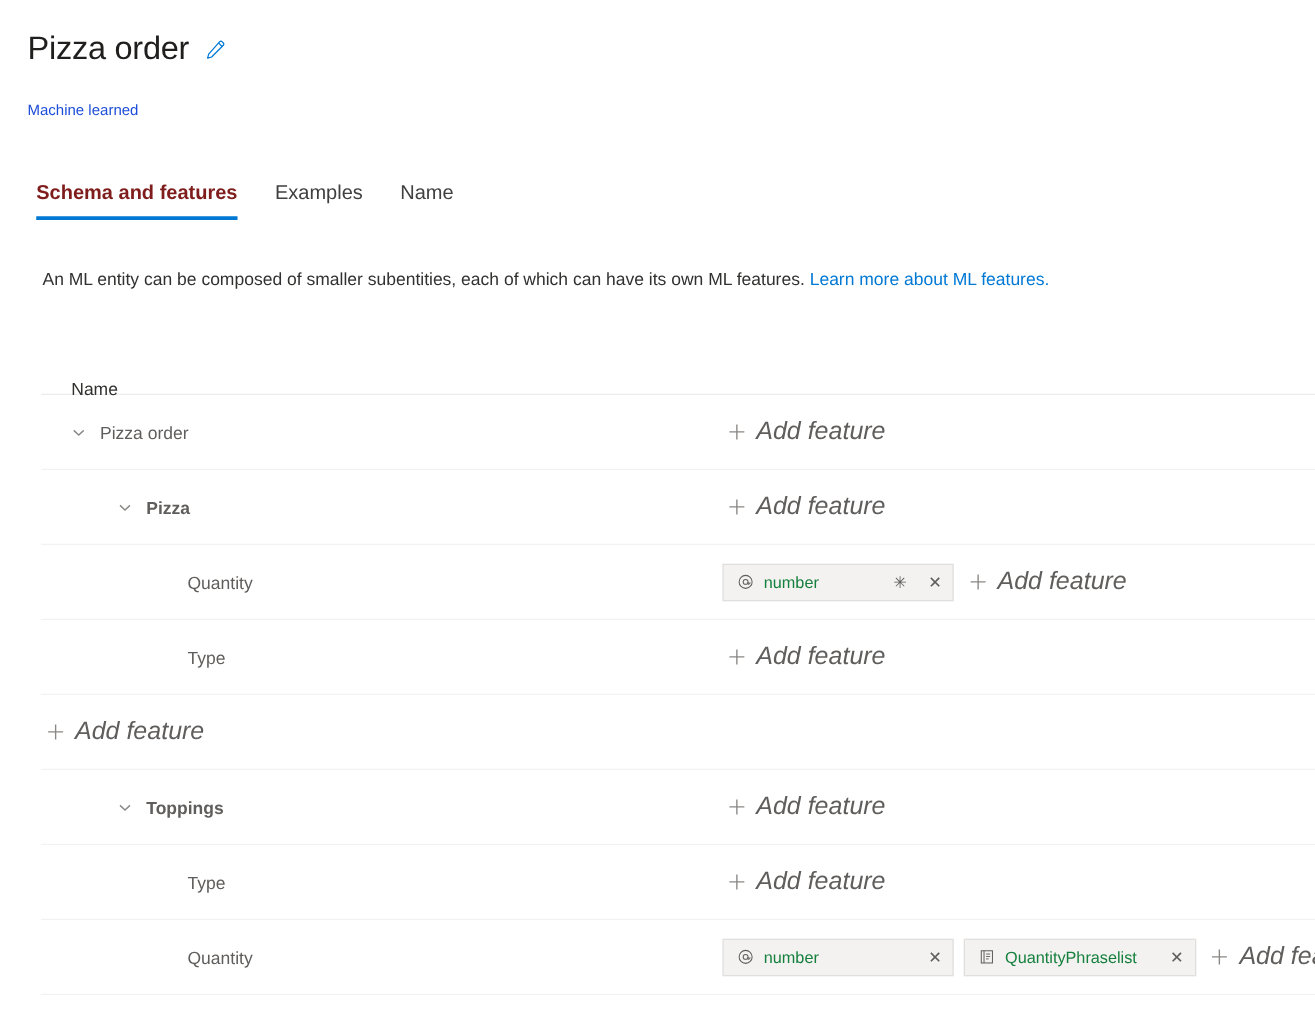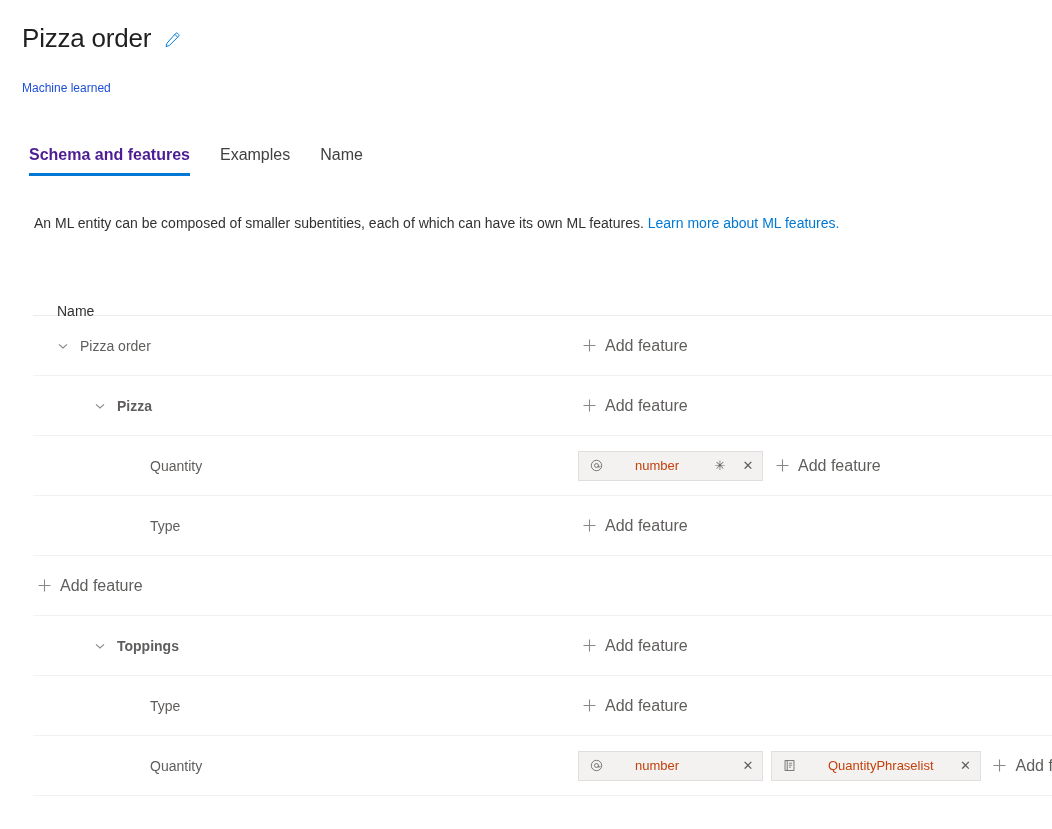--- a/index.html
+++ b/index.html
@@ -60,21 +60,21 @@
   .tab {
     position: relative;
     font-size: 16px;
     color: #404040;
     padding-bottom: 10px;
     cursor: pointer;
     line-height: 22px;
   }
   .tab.active {
     font-weight: 600;
-    color: #4c1d95;
+    color: #7f1d1d;
     text-align: center;
   }
   .tab.active::after {
     content: "";
     position: absolute;
     left: 0;
     right: 0;
     bottom: 0;
     height: 3px;
     background: #0078d4;
@@ -170,25 +170,26 @@
     cursor: pointer;
     flex: none;
   }
   .chevron svg { display: block; }
 
   
   .add-feature {
     display: inline-flex;
     align-items: center;
     gap: 9px;
-    font-size: 16px;
+    font-size: 20px;
     color: #605e5c;
     cursor: pointer;
     padding: 2px 4px;
     white-space: nowrap;
+    font-style: italic;
   }
   .plus-icon {
     width: 14px;
     height: 14px;
     display: inline-flex;
     align-items: center;
     justify-content: center;
     flex: none;
   }
 
@@ -208,23 +209,22 @@
   .chip-type-icon {
     width: 14px;
     height: 14px;
     display: inline-flex;
     align-items: center;
     justify-content: center;
     color: #605e5c;
     flex: none;
   }
   .chip-label {
-    color: #c2410c;
+    color: #15803d;
     white-space: nowrap;
-    margin-left: 24px;
   }
   .chip-spacer { flex: 1; min-width: 6px; }
   .chip-btn {
     width: 20px;
     height: 20px;
     display: inline-flex;
     align-items: center;
     justify-content: center;
     color: #605e5c;
     cursor: pointer;

